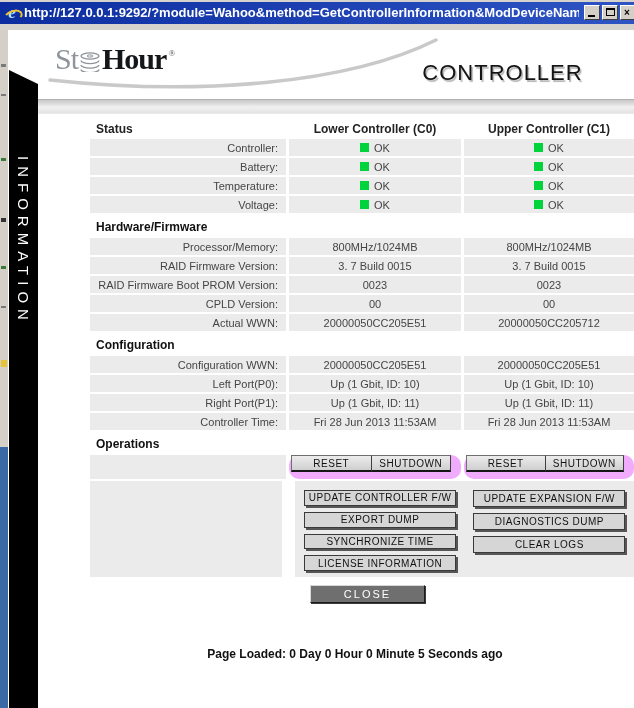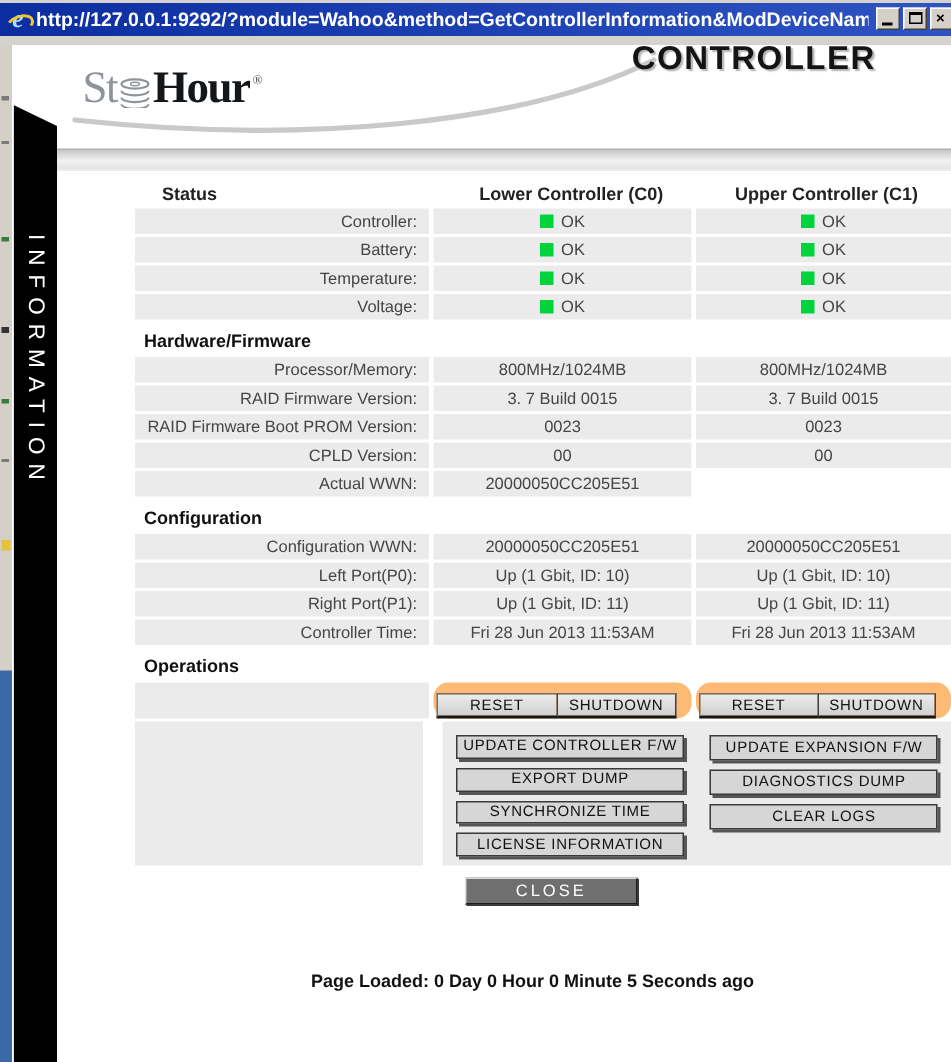--- a/index.html
+++ b/index.html
@@ -40,42 +40,42 @@
     margin-top:88px; font-weight:400; }
 
   
   .logo { position:absolute; left:55px; top:32px; height:42px; display:flex; align-items:flex-end;
     font-family:"Liberation Serif", serif; }
   .logo .st { font-size:30px; color:#8f949a; letter-spacing:-1px; }
   .logo .discs { margin:0 1px 4px 1px; }
   .logo .view { font-size:30px; color:#14171a; font-weight:bold; letter-spacing:-1px; }
   .logo .reg { font-size:9px; color:#555; margin:0 0 18px 2px; }
   .swoosh { position:absolute; left:38px; top:28px; width:596px; height:75px; pointer-events:none; }
-  .page-title { position:absolute; left:405px; top:24px; width:195px; text-align:center;
-    font-size:22px; font-weight:bold; letter-spacing:1px; color:#141414; text-shadow:1.5px 1.5px 1px #b4b4b4; }
+  .page-title { position:absolute; left:405px; top:58px; width:195px; text-align:center;
+    font-size:22px; font-weight:normal; letter-spacing:1px; color:#141414; text-shadow:1.5px 1.5px 1px #b4b4b4; }
   .divider-band { position:absolute; left:38px; top:97px; width:596px; height:15px;
     background:linear-gradient(180deg,#c7c7c7 0%,#f1f1f1 55%,#e3e3e3 100%);
     border-top:1px solid #b2b2b2; border-bottom:1px solid #e9e9e9; }
 
   
   .tbl { position:absolute; left:90px; top:118px; width:544px; font-size:11px; color:#454545; }
   .trow { display:flex; gap:3px; margin-bottom:2px; }
   .cell { height:17px; display:flex; align-items:center; }
   .c-label { width:196px; background:#ebebeb; justify-content:flex-end; padding-right:8px; }
   .c-v0 { width:172px; background:#ebebeb; justify-content:center; }
   .c-v1 { width:170px; background:#ebebeb; justify-content:center; }
   .hdr .c-label, .hdr .c-v0, .hdr .c-v1 { background:transparent; font-weight:bold; color:#222; font-size:12px; }
-  .hdr .c-label { justify-content:flex-start; padding-left:6px;margin-left:12px; }
+  .hdr .c-label { justify-content:flex-start; padding-left:6px; }
   .sec-title { font-weight:bold; font-size:12px; color:#101010; padding:5px 0 4px 6px; }
   .ok-sq { display:inline-block; width:9px; height:9px; background:#00d33c; margin-right:5px; }
 
   
   .ops-reset-row { display:flex; gap:3px; margin-bottom:2px; }
   .ops-reset-row .c-label { height:24px; }
-  .resets { width:172px; height:24px; background:#fdba74; display:flex; align-items:flex-end; padding:0 10px 0 2px;border-radius:10px; }
+  .resets { width:172px; height:24px; background:#f0abfc; display:flex; align-items:flex-start; padding:0 10px 0 2px;border-radius:10px; }
   .resets.r2 { width:170px; }
   .btn-small { flex:1; height:17px; font-family:"Liberation Sans",sans-serif; font-size:10px;
     letter-spacing:0.5px; color:#111; background:linear-gradient(#ececec,#cfcfcf);
     border:1px solid #6f6f6f; border-bottom:2px solid #161616; border-right-color:#3f3f3f; cursor:pointer; }
   .btn-small + .btn-small { border-left:none; }
   .ops-panel-row { display:flex; gap:13px; }
   .ops-panel-row .c-label { height:96px; align-items:flex-start; }
   .ops-panel { width:345px; height:96px; background:#ebebeb; display:flex; padding-top:9px; }
   .ops-col { flex:1; display:flex; flex-direction:column; align-items:center; }
   .btn-big { width:152px; height:17px; margin-bottom:6px; font-family:"Liberation Sans",sans-serif;
@@ -218,20 +218,21 @@
       <div class="cell c-v1">0023</div>
     </div>
     <div class="trow">
       <div class="cell c-label">CPLD Version:</div>
       <div class="cell c-v0">00</div>
       <div class="cell c-v1">00</div>
     </div>
     <div class="trow">
       <div class="cell c-label">Actual WWN:</div>
       <div class="cell c-v0">20000050CC205E51</div>
+      <div class="cell c-v1">20000050CC205712</div>
     </div>
 
     <div class="sec-title">Configuration</div>
     <div class="trow">
       <div class="cell c-label">Configuration WWN:</div>
       <div class="cell c-v0">20000050CC205E51</div>
       <div class="cell c-v1">20000050CC205E51</div>
     </div>
     <div class="trow">
       <div class="cell c-label">Left Port(P0):</div>

